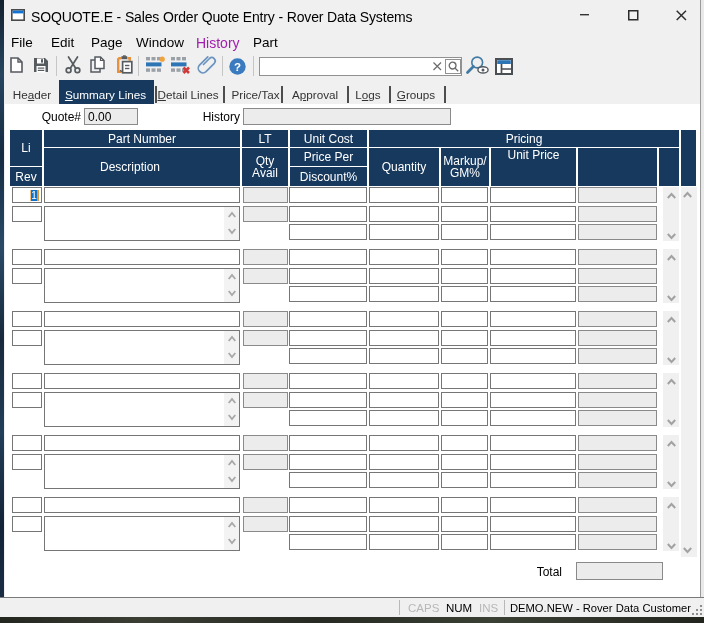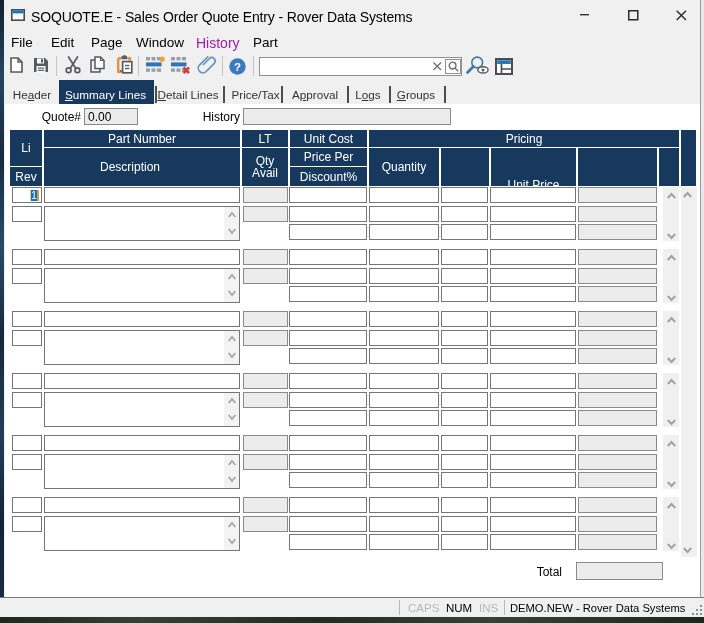--- a/index.html
+++ b/index.html
@@ -154,21 +154,22 @@
 <div class="hc" style="left:44px;top:130px;width:196px;height:17px">Part Number</div>
 <div class="hc" style="left:242px;top:130px;width:46px;height:17px">LT</div>
 <div class="hc" style="left:290px;top:130px;width:77px;height:17px">Unit Cost</div>
 <div class="hc" style="left:369px;top:130px;width:310px;height:17px">Pricing</div>
 <div class="hc" style="left:10px;top:167px;width:32px;height:19px">Rev</div>
 <div class="hc" style="left:44px;top:148px;width:172px;height:38px">Description</div>
 <div class="hc" style="left:242px;top:148px;width:46px;height:38px">Qty<br>Avail</div>
 <div class="hc" style="left:290px;top:148px;width:77px;height:18px">Price Per</div>
 <div class="hc" style="left:290px;top:167px;width:77px;height:19px">Discount%</div>
 <div class="hc" style="left:369px;top:148px;width:70px;height:38px">Quantity</div>
-<div class="hc" style="left:491px;top:166px;width:85px;height:38px">Unit Price</div>
+<div class="hc" style="left:441px;top:148px;width:48px;height:38px">Markup/<br>GM%</div>
+<div class="hc" style="left:491px;top:136px;width:85px;height:38px">Unit Price</div>
 <div class="in" style="left:11.5px;top:187px;width:30.5px;height:16px">
       <div style="position:absolute;right:4px;top:1.5px;width:6px;height:11.5px;background:#0d72c8;color:#fff;font-size:10px;text-align:center;line-height:11.5px">1</div>
       <div style="position:absolute;right:2.5px;top:1.5px;width:1.5px;height:11.5px;background:#e09a3e"></div>
       <div style="position:absolute;right:10.5px;top:1.5px;width:1px;height:11.5px;background:#f3c188"></div>
     </div>
 <div class="in" style="left:44px;top:187px;width:196px;height:16px"></div>
 <div class="ing" style="left:243px;top:187px;width:45px;height:16px"></div>
 <div class="in" style="left:289px;top:187px;width:78px;height:16px"></div>
 <div class="in" style="left:11.5px;top:205.5px;width:30.5px;height:16px"></div>
 <div class="in" style="left:44px;top:205.5px;width:196px;height:35px"></div>
@@ -385,21 +386,21 @@
     </svg>
 <div style="position:absolute;left:500px;top:565px;width:62px;text-align:right;font-size:12px">Total</div>
 <div class="ing" style="left:576px;top:562px;width:87px;height:18px"></div>
 <div style="position:absolute;left:0;top:597px;width:704px;height:1px;background:#7a7a7a"></div>
 <div style="position:absolute;left:0;top:598px;width:704px;height:19px;background:#f0f0f0"></div>
 <div class="abs" style="left:399px;top:600px;width:1px;height:15px;background:#b8b8b8"></div>
 <div class="abs" style="left:504px;top:600px;width:1px;height:15px;background:#b8b8b8"></div>
 <div style="position:absolute;left:408px;top:602px;font-size:11.5px;color:#b7b7b7">CAPS</div>
 <div style="position:absolute;left:446px;top:602px;font-size:11.5px;color:#000">NUM</div>
 <div style="position:absolute;left:479px;top:602px;font-size:11.5px;color:#b7b7b7">INS</div>
-<div style="position:absolute;left:510px;top:602px;font-size:11.2px;color:#000">DEMO.NEW - Rover Data Systems</div>
+<div style="position:absolute;left:510px;top:602px;font-size:11.2px;color:#000">DEMO.NEW - Rover Data Customer</div>
 <svg style="left:692px;top:605px" width="11" height="11">
 <g fill="#8d8d8d">
         <rect x="8" y="0" width="2" height="2"></rect>
         <rect x="4" y="4" width="2" height="2"></rect>
         <rect x="8" y="4" width="2" height="2"></rect>
         <rect x="0" y="8" width="2" height="2"></rect>
         <rect x="4" y="8" width="2" height="2"></rect>
         <rect x="8" y="8" width="2" height="2"></rect>
       </g>
     </svg>

